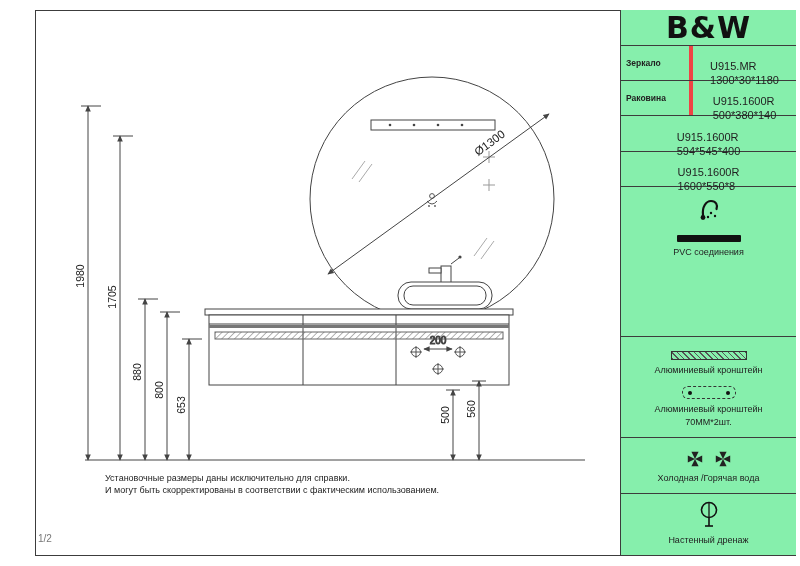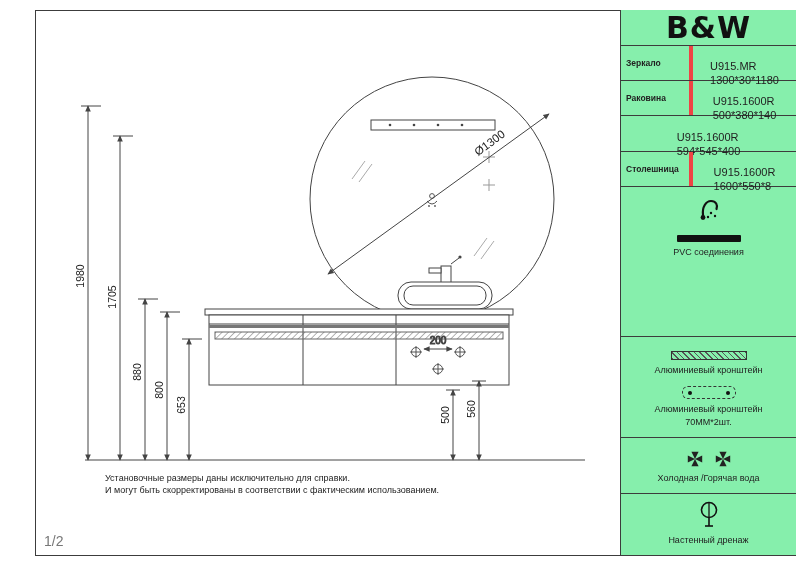--- a/index.html
+++ b/index.html
@@ -25,21 +25,21 @@
   .bar-alu { width:76px; height:9px; border:1px solid #333; margin-top:8px;
              background:repeating-linear-gradient(45deg,#555 0 1px, transparent 1px 4px); }
   .box-dashed { width:54px; height:13px; border:1px dashed #333; border-radius:6px; margin-top:10px;
                 display:flex; align-items:center; justify-content:space-between; padding:0 5px; }
   .dot { width:4px; height:4px; border-radius:50%; background:#111; }
   .valves { display:flex; gap:10px; margin-top:6px; }
 
   
   .drawing { position:absolute; left:0; top:0; width:622px; height:566px; }
   svg text { font-family:"Liberation Sans", sans-serif; fill:#222; }
-  .page-num { position:absolute; left:44px; top:533px; font-size:14px; color:#777; }
+  .page-num { position:absolute; left:38px; top:533px; font-size:10px; color:#777; }
 </style>
 </head>
 <body>
 <div id="app">
 
   <div class="sheet"></div>
 
   <svg class="drawing" viewBox="0 0 622 566" xmlns="http://www.w3.org/2000/svg">
     <defs>
       <marker id="arr" viewBox="0 0 10 10" refX="8" refY="5" markerWidth="7" markerHeight="7" orient="auto-start-reverse">
@@ -174,21 +174,20 @@
     <div class="spec-row r2">
       <div class="spec-label pre">Раковина</div>
       <div class="spec-value pre">U915.1600R
 500*380*140</div>
     </div>
     <div class="spec-row r3">
       <div class="spec-value pre">U915.1600R
 594*545*400</div>
     </div>
     <div class="spec-row r4">
-      <div class="spec-label pre">Столешница</div>
       <div class="spec-value pre">U915.1600R
 1600*550*8</div>
     </div>
 
     <div class="legend">
 
       <div class="legend-sec" style="padding-top:10px; flex:0 0 150px;">
         <svg width="22" height="26" viewBox="0 0 22 26">
           <path d="M5,18 C4,10 8,4 13,4 C18,4 20,8 18.5,12" fill="none" stroke="#111" stroke-width="2.2" stroke-linecap="round"></path>
           <circle cx="5" cy="20.5" r="2.4" fill="#111"></circle>

